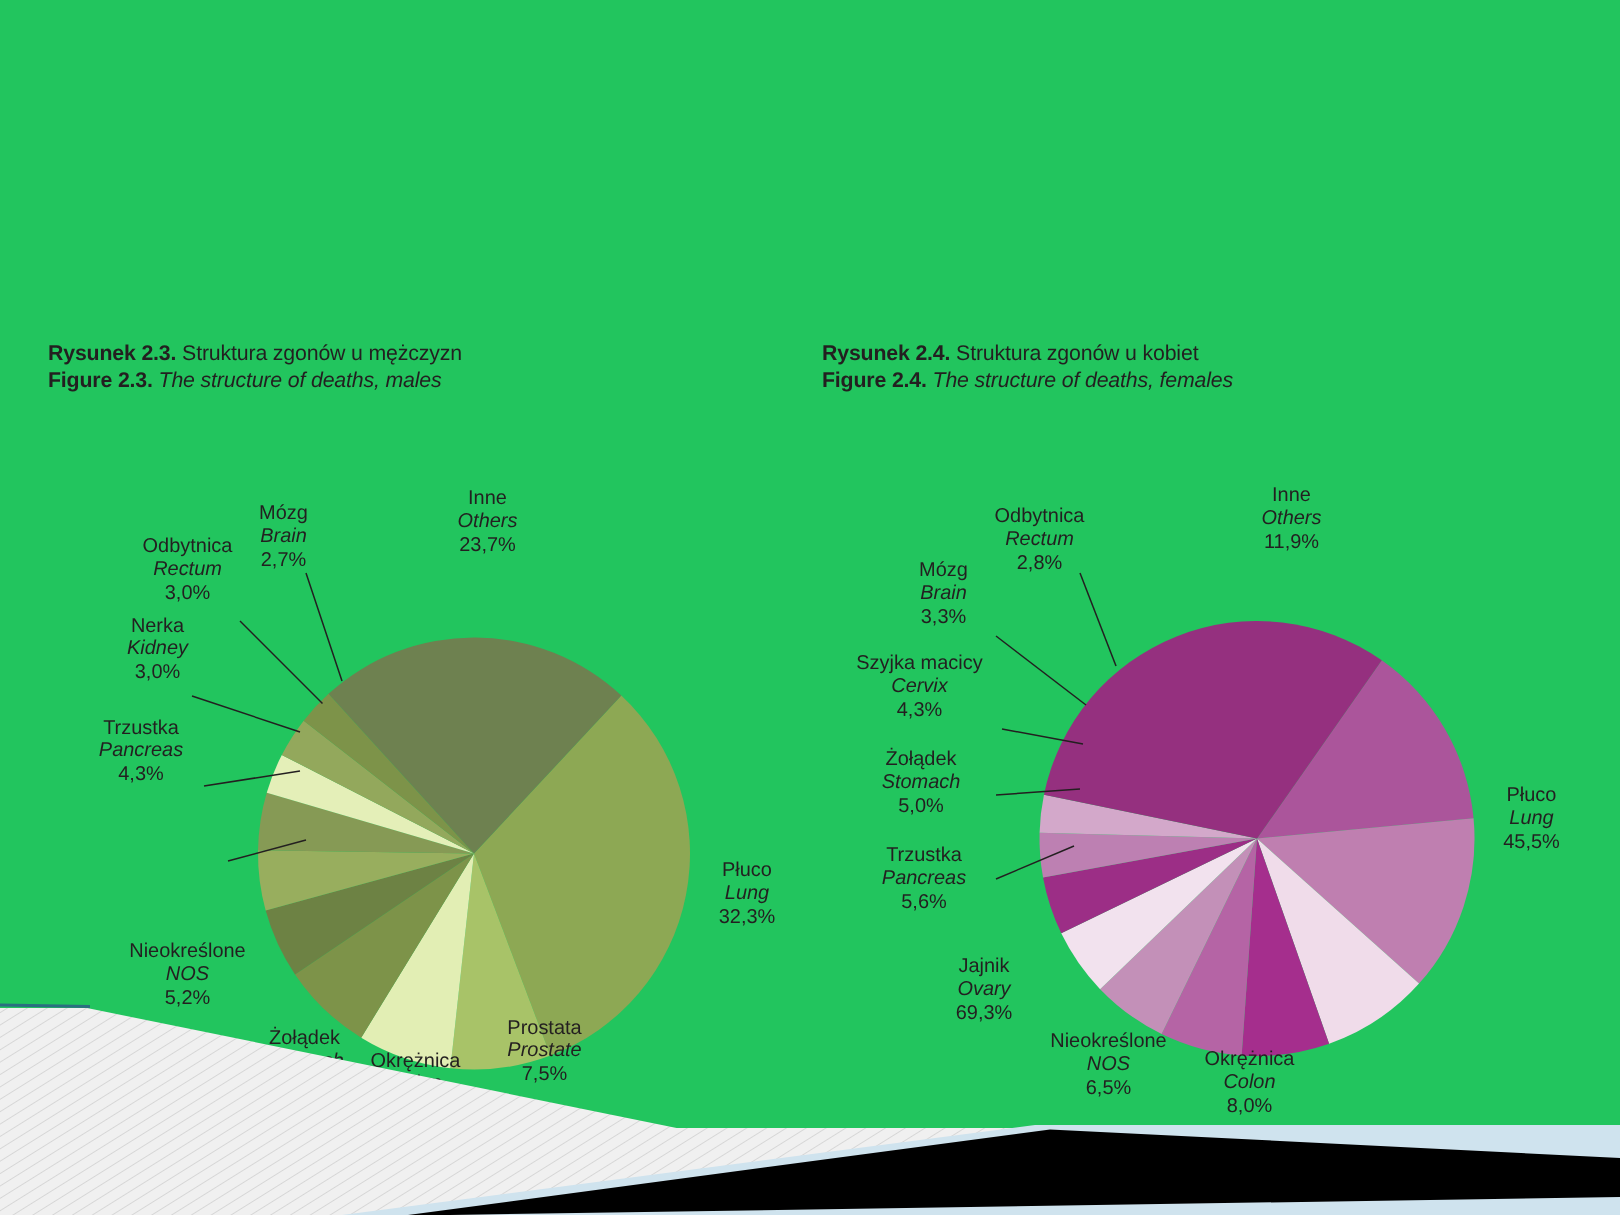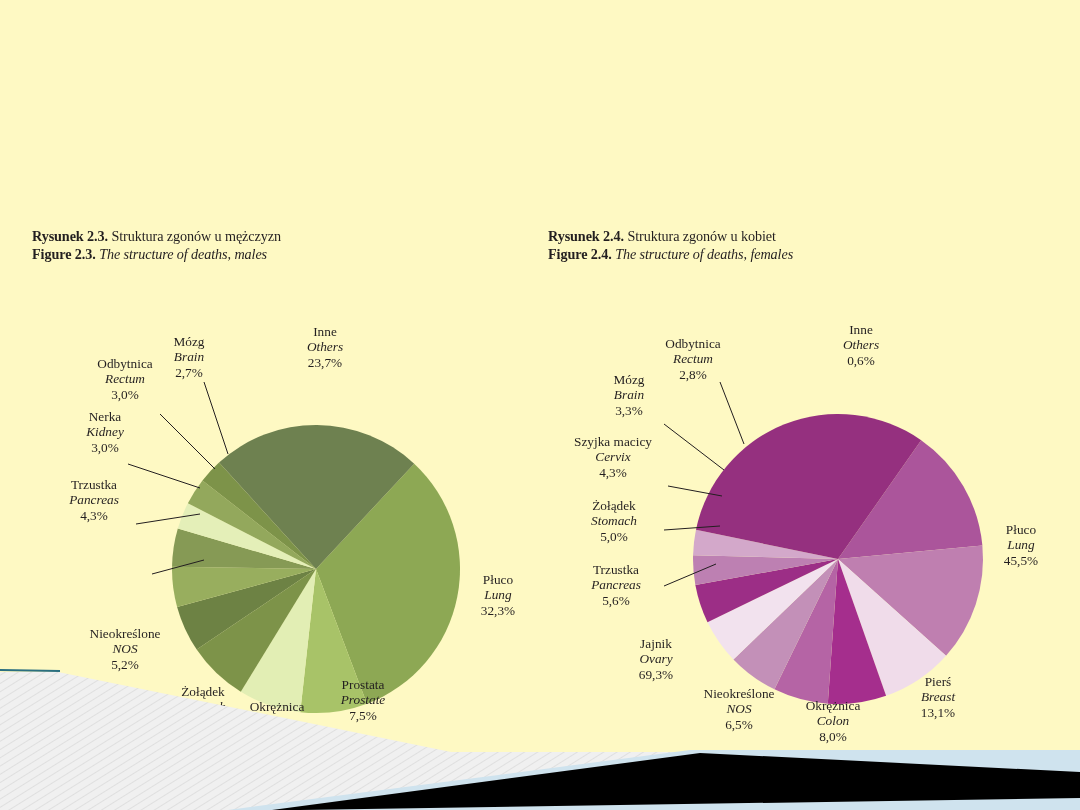--- a/index.html
+++ b/index.html
@@ -4,21 +4,21 @@
 <style>
   html,body{margin:0;padding:0;}
   body{
     width:1080px;height:810px;
     background:#ffffff;
     font-family:"Liberation Sans", sans-serif;
     color:#231f20;
     overflow:hidden;
     position:relative;
   }
-  .slide{position:absolute;inset:0;background:#fef9c3;overflow:hidden;font-family:Liberation Serif, serif;}
+  .slide{position:absolute;inset:0;background:#22c55e;overflow:hidden;}
 
   
   .deco{position:absolute;left:0;bottom:0;width:100%;height:160px;pointer-events:none;}
 
   
   .figure{position:absolute;}
   #figure-males{left:32px;top:228px;width:520px;height:520px;}
   #figure-females{left:548px;top:228px;width:520px;height:520px;}
 
   .fig-caption{font-size:14.2px;line-height:17.5px;letter-spacing:-0.1px;}
@@ -261,36 +261,31 @@
         <span class="en">NOS</span>
         <span class="pct">6,5%</span>
       </div>
 
       <div class="callout ta-c" style="left:240px;top:424px;width:90px;">
         <span class="pl">Okrężnica</span>
         <span class="en">Colon</span>
         <span class="pct">8,0%</span>
       </div>
 
-      <div class="callout ta-c" style="left:350px;top:400px;width:80px;">
-        <span class="pl">Pierś</span>
-        <span class="en">Breast</span>
-        <span class="pct">13,1%</span>
-      </div>
 
       <div class="callout ta-c" style="left:434px;top:248px;width:78px;">
         <span class="pl">Płuco</span>
         <span class="en">Lung</span>
         <span class="pct">45,5%</span>
       </div>
 
       <div class="callout ta-c" style="left:272px;top:48px;width:82px;">
         <span class="pl">Inne</span>
         <span class="en">Others</span>
-        <span class="pct">0,6%</span>
+        <span class="pct">11,9%</span>
       </div>
     </div>
   </div>
 
   <svg class="deco" viewBox="0 0 1080 160" preserveAspectRatio="none">
     <defs>
       <pattern id="hatch" width="7" height="7" patternUnits="userSpaceOnUse" patternTransform="rotate(58)">
         <rect width="7" height="7" fill="#f0f0f0"></rect>
         <line x1="0" y1="0" x2="0" y2="7" stroke="#d2d2d2" stroke-width="1.1"></line>
       </pattern>

